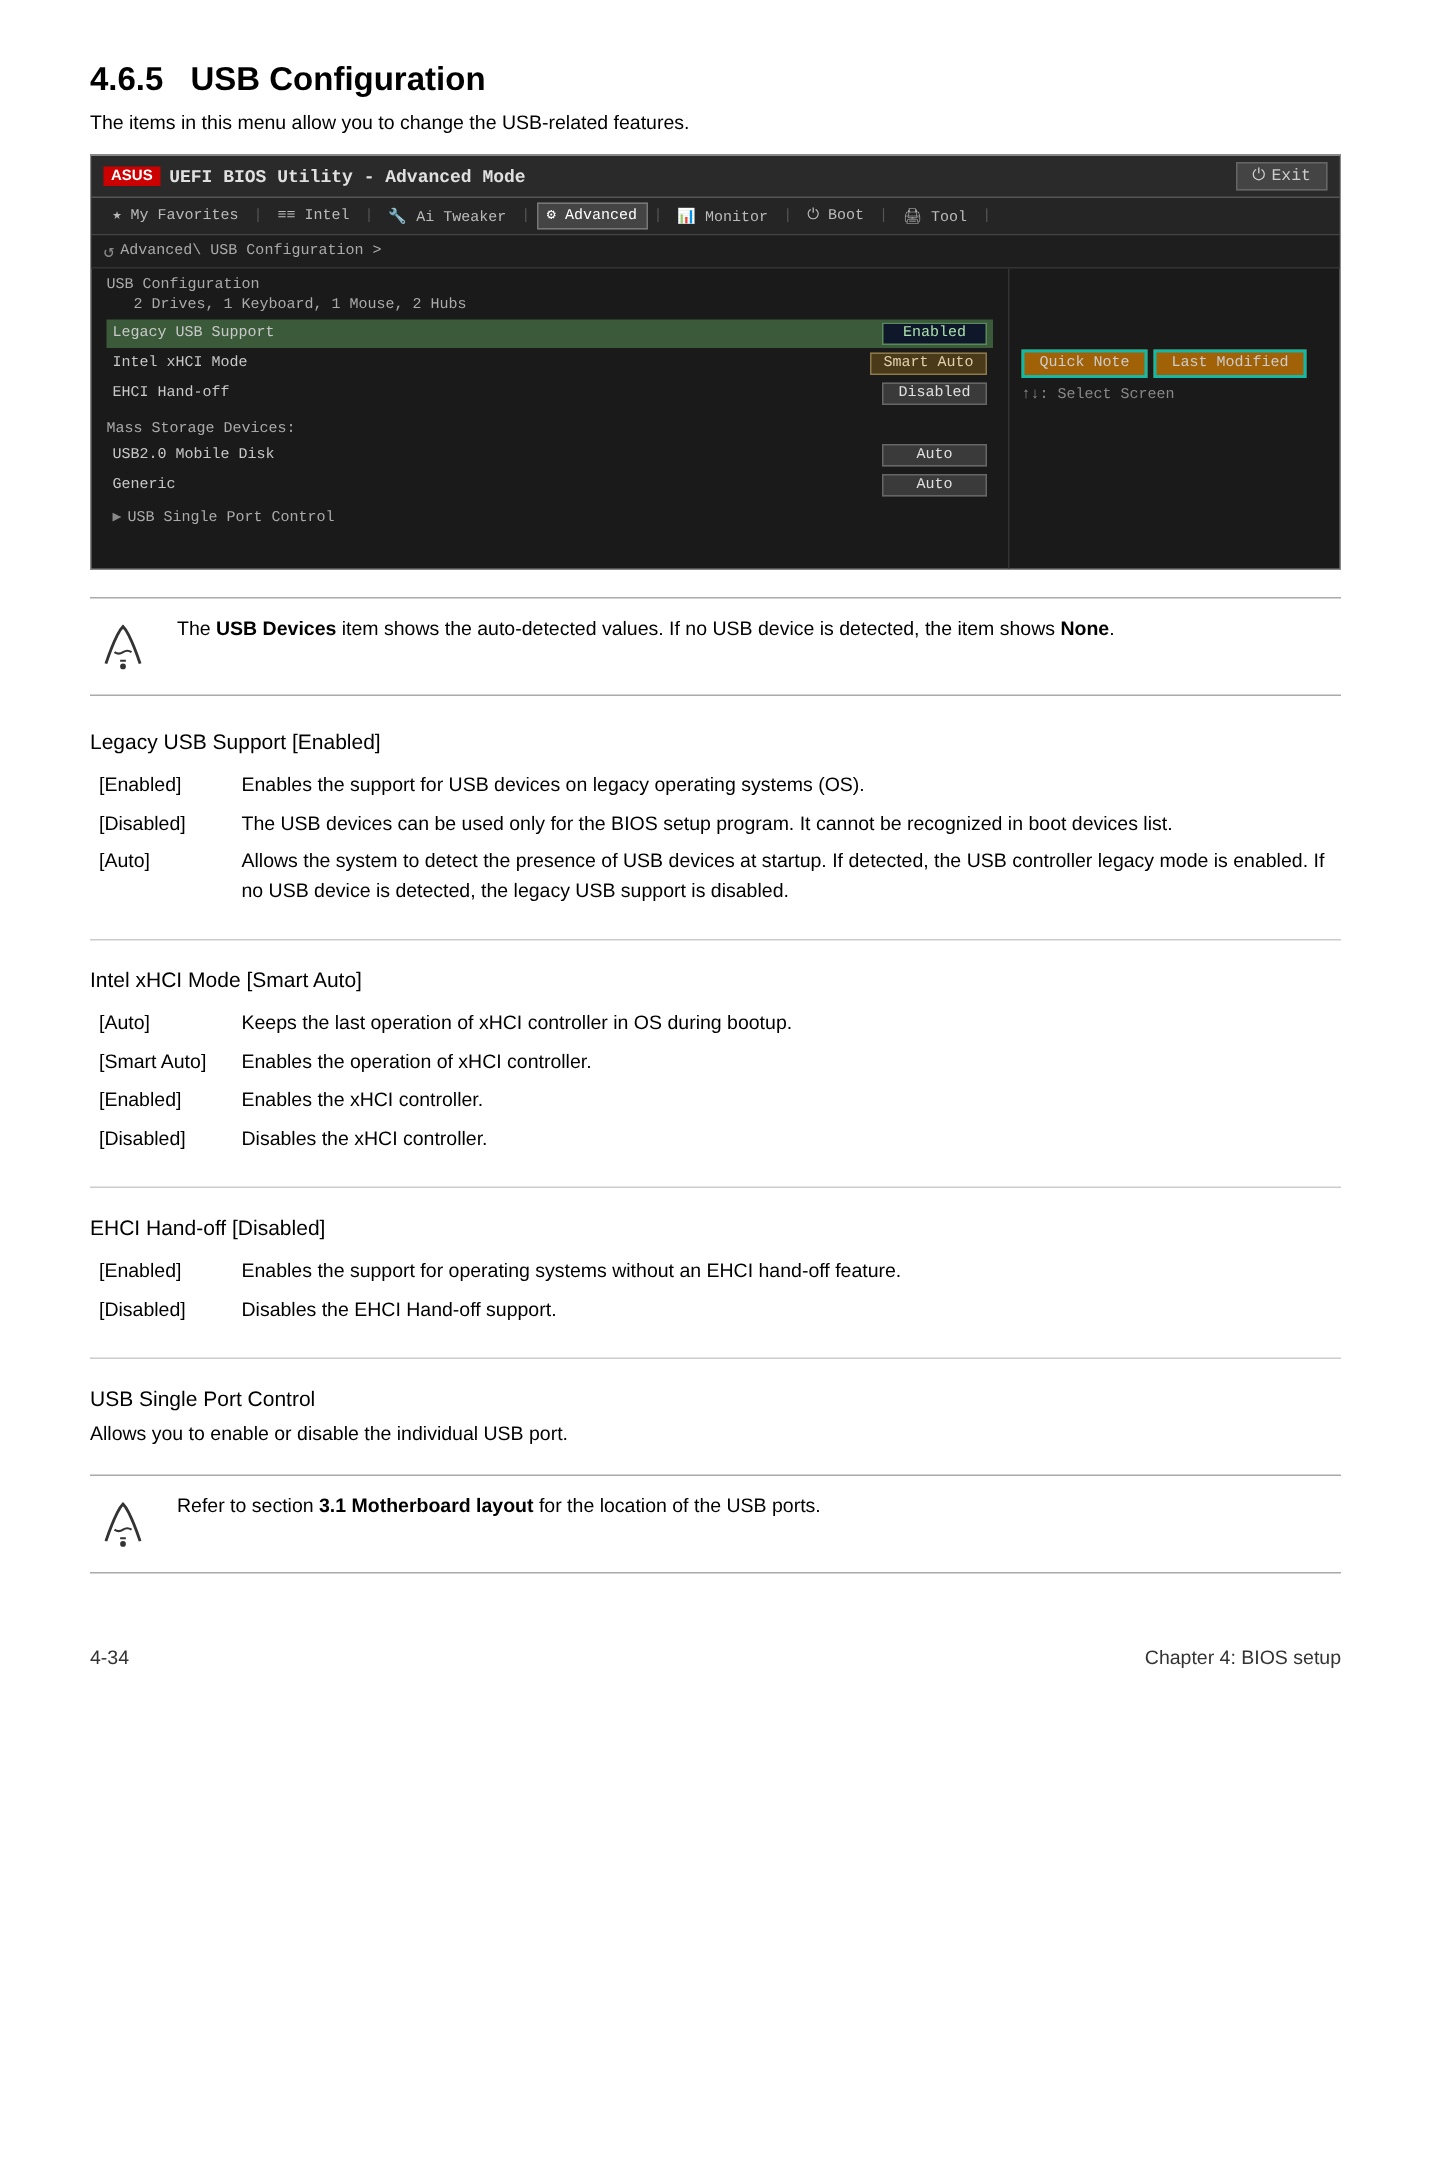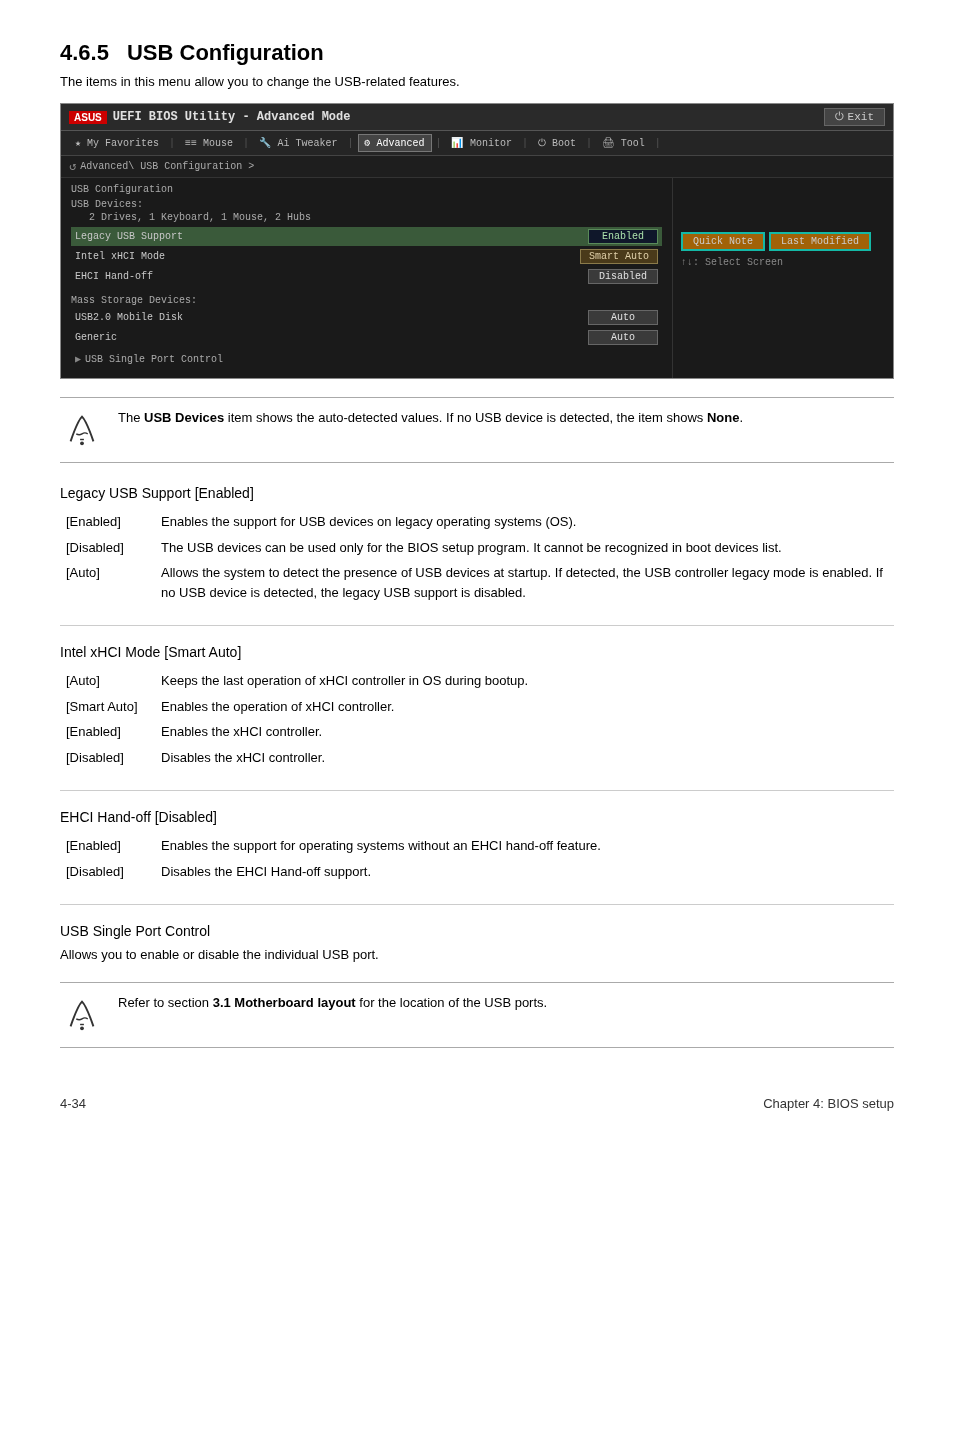--- a/index.html
+++ b/index.html
@@ -240,21 +240,21 @@
     </div>
     <div class="bios-exit-btn">
       <span style="font-size:11px;">⏻</span>
       <span>Exit</span>
     </div>
   </div>
 
   <div class="bios-nav">
     <span class="bios-nav-item">★ My Favorites</span>
     <span class="bios-nav-sep">|</span>
-    <span class="bios-nav-item">≡≡ Mouse</span>
+    <span class="bios-nav-item">≡≡ Intel</span>
     <span class="bios-nav-sep">|</span>
     <span class="bios-nav-item">🔧 Ai Tweaker</span>
     <span class="bios-nav-sep">|</span>
     <span class="bios-nav-item active">⚙ Advanced</span>
     <span class="bios-nav-sep">|</span>
     <span class="bios-nav-item">📊 Monitor</span>
     <span class="bios-nav-sep">|</span>
     <span class="bios-nav-item">⏻ Boot</span>
     <span class="bios-nav-sep">|</span>
     <span class="bios-nav-item">🖨 Tool</span>
@@ -265,21 +265,20 @@
     <span class="back-arrow">↺</span>
     <span>Advanced\ USB Configuration &gt;</span>
   </div>
 
   <div class="bios-content">
 
     <div class="bios-left">
 
       <div class="bios-section-label">USB Configuration</div>
 
-      <div class="bios-section-label" style="margin-top:4px;">USB Devices:</div>
       <div class="bios-indented" style="margin-bottom:4px;">2 Drives, 1 Keyboard, 1 Mouse, 2 Hubs</div>
 
       <div class="bios-row highlighted">
         <span class="bios-row-label">Legacy USB Support</span>
         <span class="bios-badge green">Enabled</span>
       </div>
 
       <div class="bios-row">
         <span class="bios-row-label">Intel xHCI Mode</span>
         <span class="bios-badge orange">Smart Auto</span>

